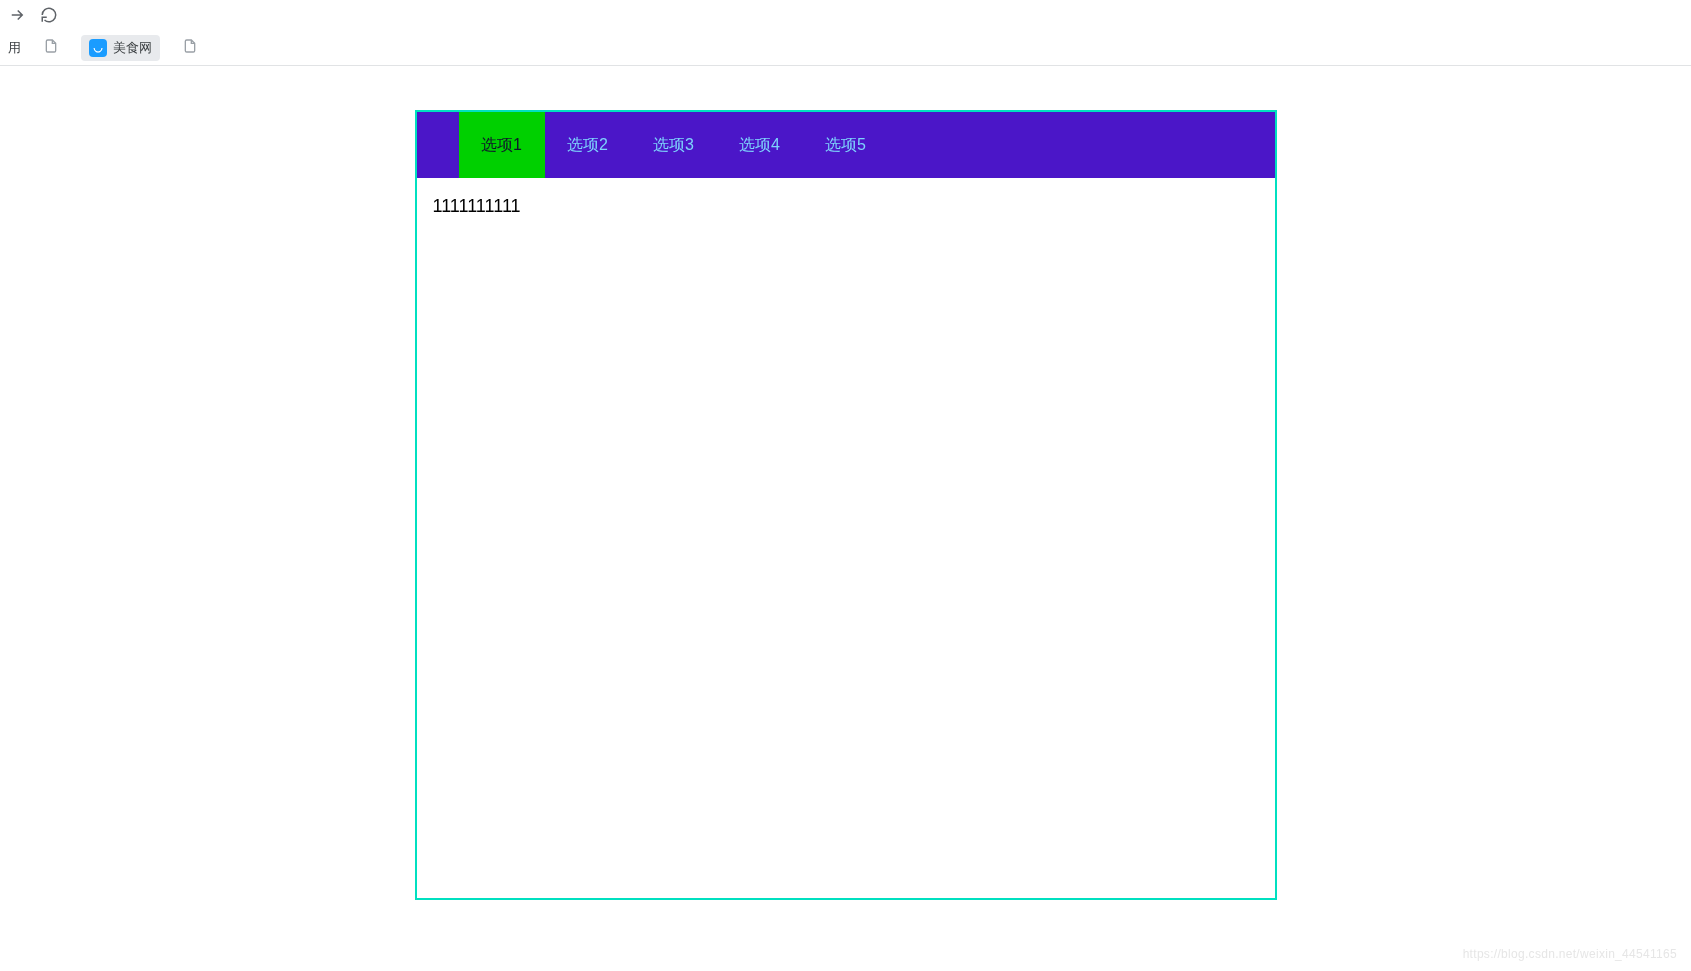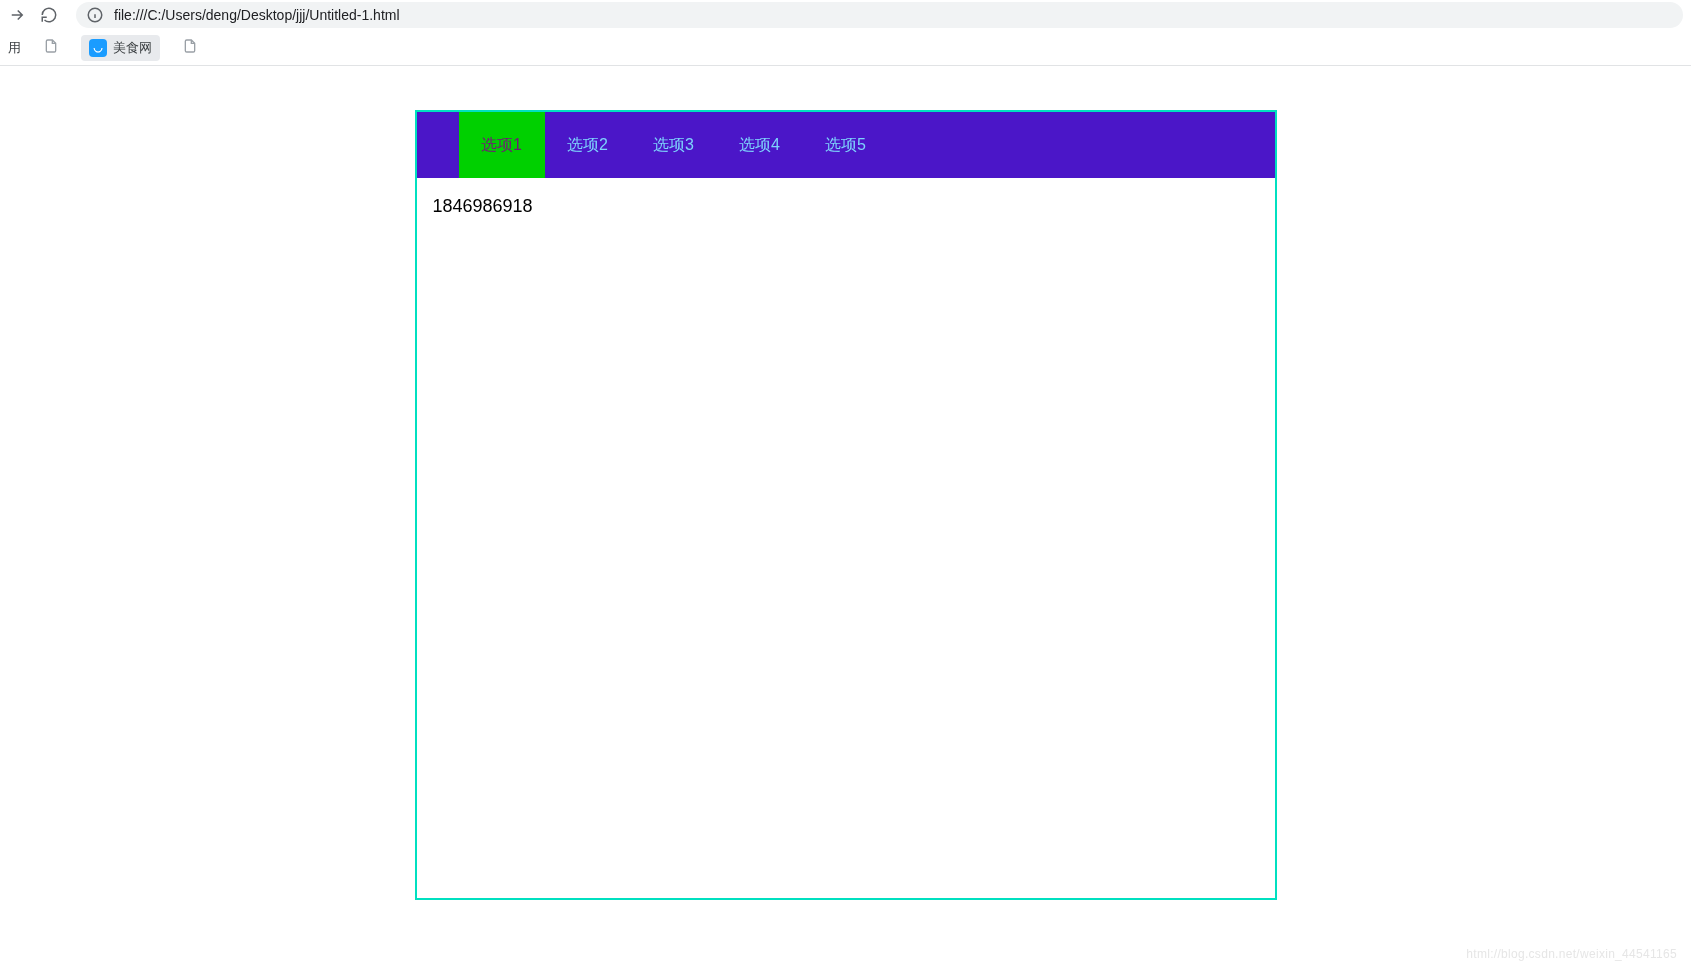--- a/index.html
+++ b/index.html
@@ -74,21 +74,21 @@
       display: flex;
       align-items: center;
       justify-content: center;
       font-size: 16px;
       color: #7dd3fc;
       cursor: pointer;
       user-select: none;
     }
     .tab.active {
       background: #00d000;
-      color: #701a75;
+      color: #0f172a;
     }
     .content {
       min-height: 720px;
       padding: 18px 16px;
       font-size: 18px;
       color: #000;
     }
 
     .watermark {
       position: fixed;
@@ -109,30 +109,20 @@
       <svg viewBox="0 0 24 24" fill="none" stroke="#5f6368" stroke-width="2">
           <path d="M5 12h14M13 6l6 6-6 6"></path>
         </svg>
     </span>
     <span class="reload-icon">
       <svg viewBox="0 0 24 24" fill="none" stroke="#5f6368" stroke-width="2">
           <path d="M3 12a9 9 0 1 1 3 6.7"></path>
           <path d="M3 21v-6h6"></path>
         </svg>
     </span>
-    <div class="address-wrap">
-      <span class="info-icon">
-        <svg viewBox="0 0 24 24" fill="none" stroke="#5f6368" stroke-width="2">
-            <circle cx="12" cy="12" r="9"></circle>
-            <line x1="12" y1="8" x2="12" y2="8"></line>
-            <line x1="12" y1="11" x2="12" y2="16"></line>
-          </svg>
-      </span>
-      <span class="url-text">file:///C:/Users/deng/Desktop/jjj/Untitled-1.html</span>
-    </div>
   </div>
 
   <div class="bookmarks-bar">
     <span class="bk-label">用</span>
     <span class="bk-item">
       <span class="file-icon">
         <svg viewBox="0 0 24 24" fill="none" stroke="#9aa0a6" stroke-width="2">
             <path d="M14 3H7a2 2 0 0 0-2 2v14a2 2 0 0 0 2 2h10a2 2 0 0 0 2-2V8z"></path>
             <path d="M14 3v5h5"></path>
           </svg>
@@ -155,17 +145,17 @@
 
 <div class="page-area">
   <div class="box">
     <div class="tabbar">
       <div class="tab active">选项1</div>
       <div class="tab">选项2</div>
       <div class="tab">选项3</div>
       <div class="tab">选项4</div>
       <div class="tab">选项5</div>
     </div>
-    <div class="content">1846986918</div>
+    <div class="content">1111111111</div>
   </div>
 </div>
 
-<div class="watermark">html://blog.csdn.net/weixin_44541165</div>
+<div class="watermark">https://blog.csdn.net/weixin_44541165</div>
 
 </body></html>

